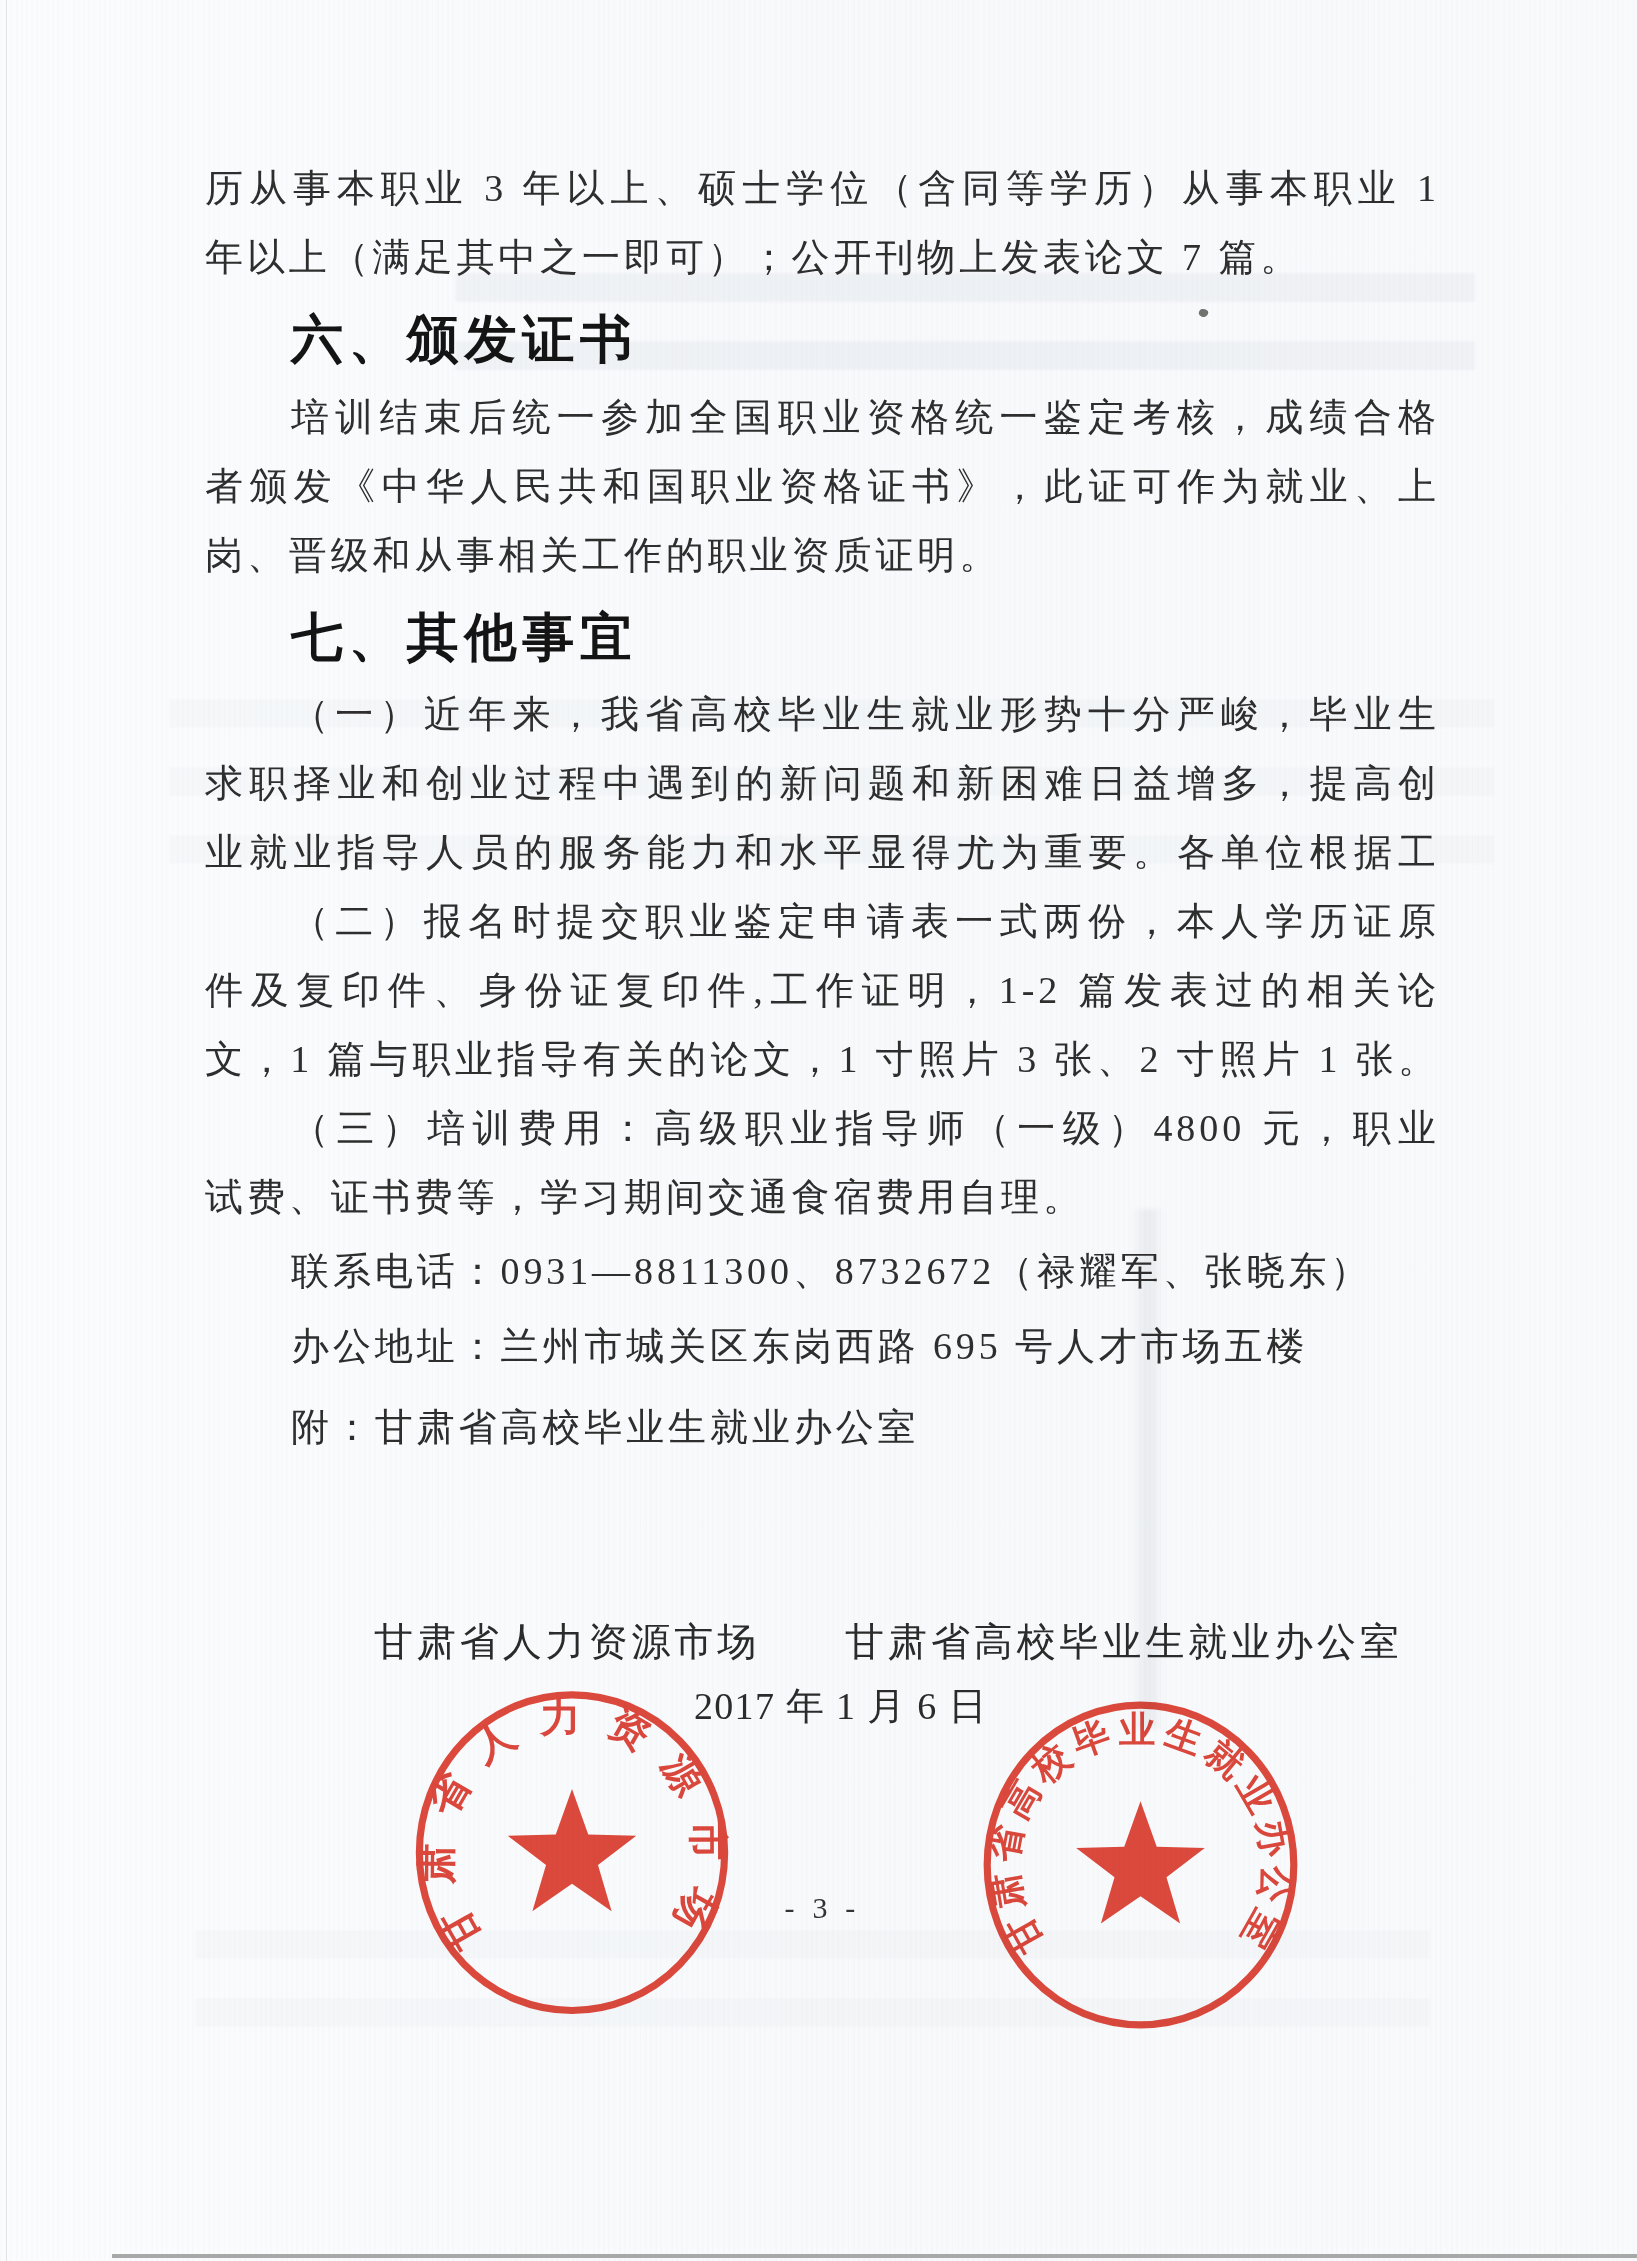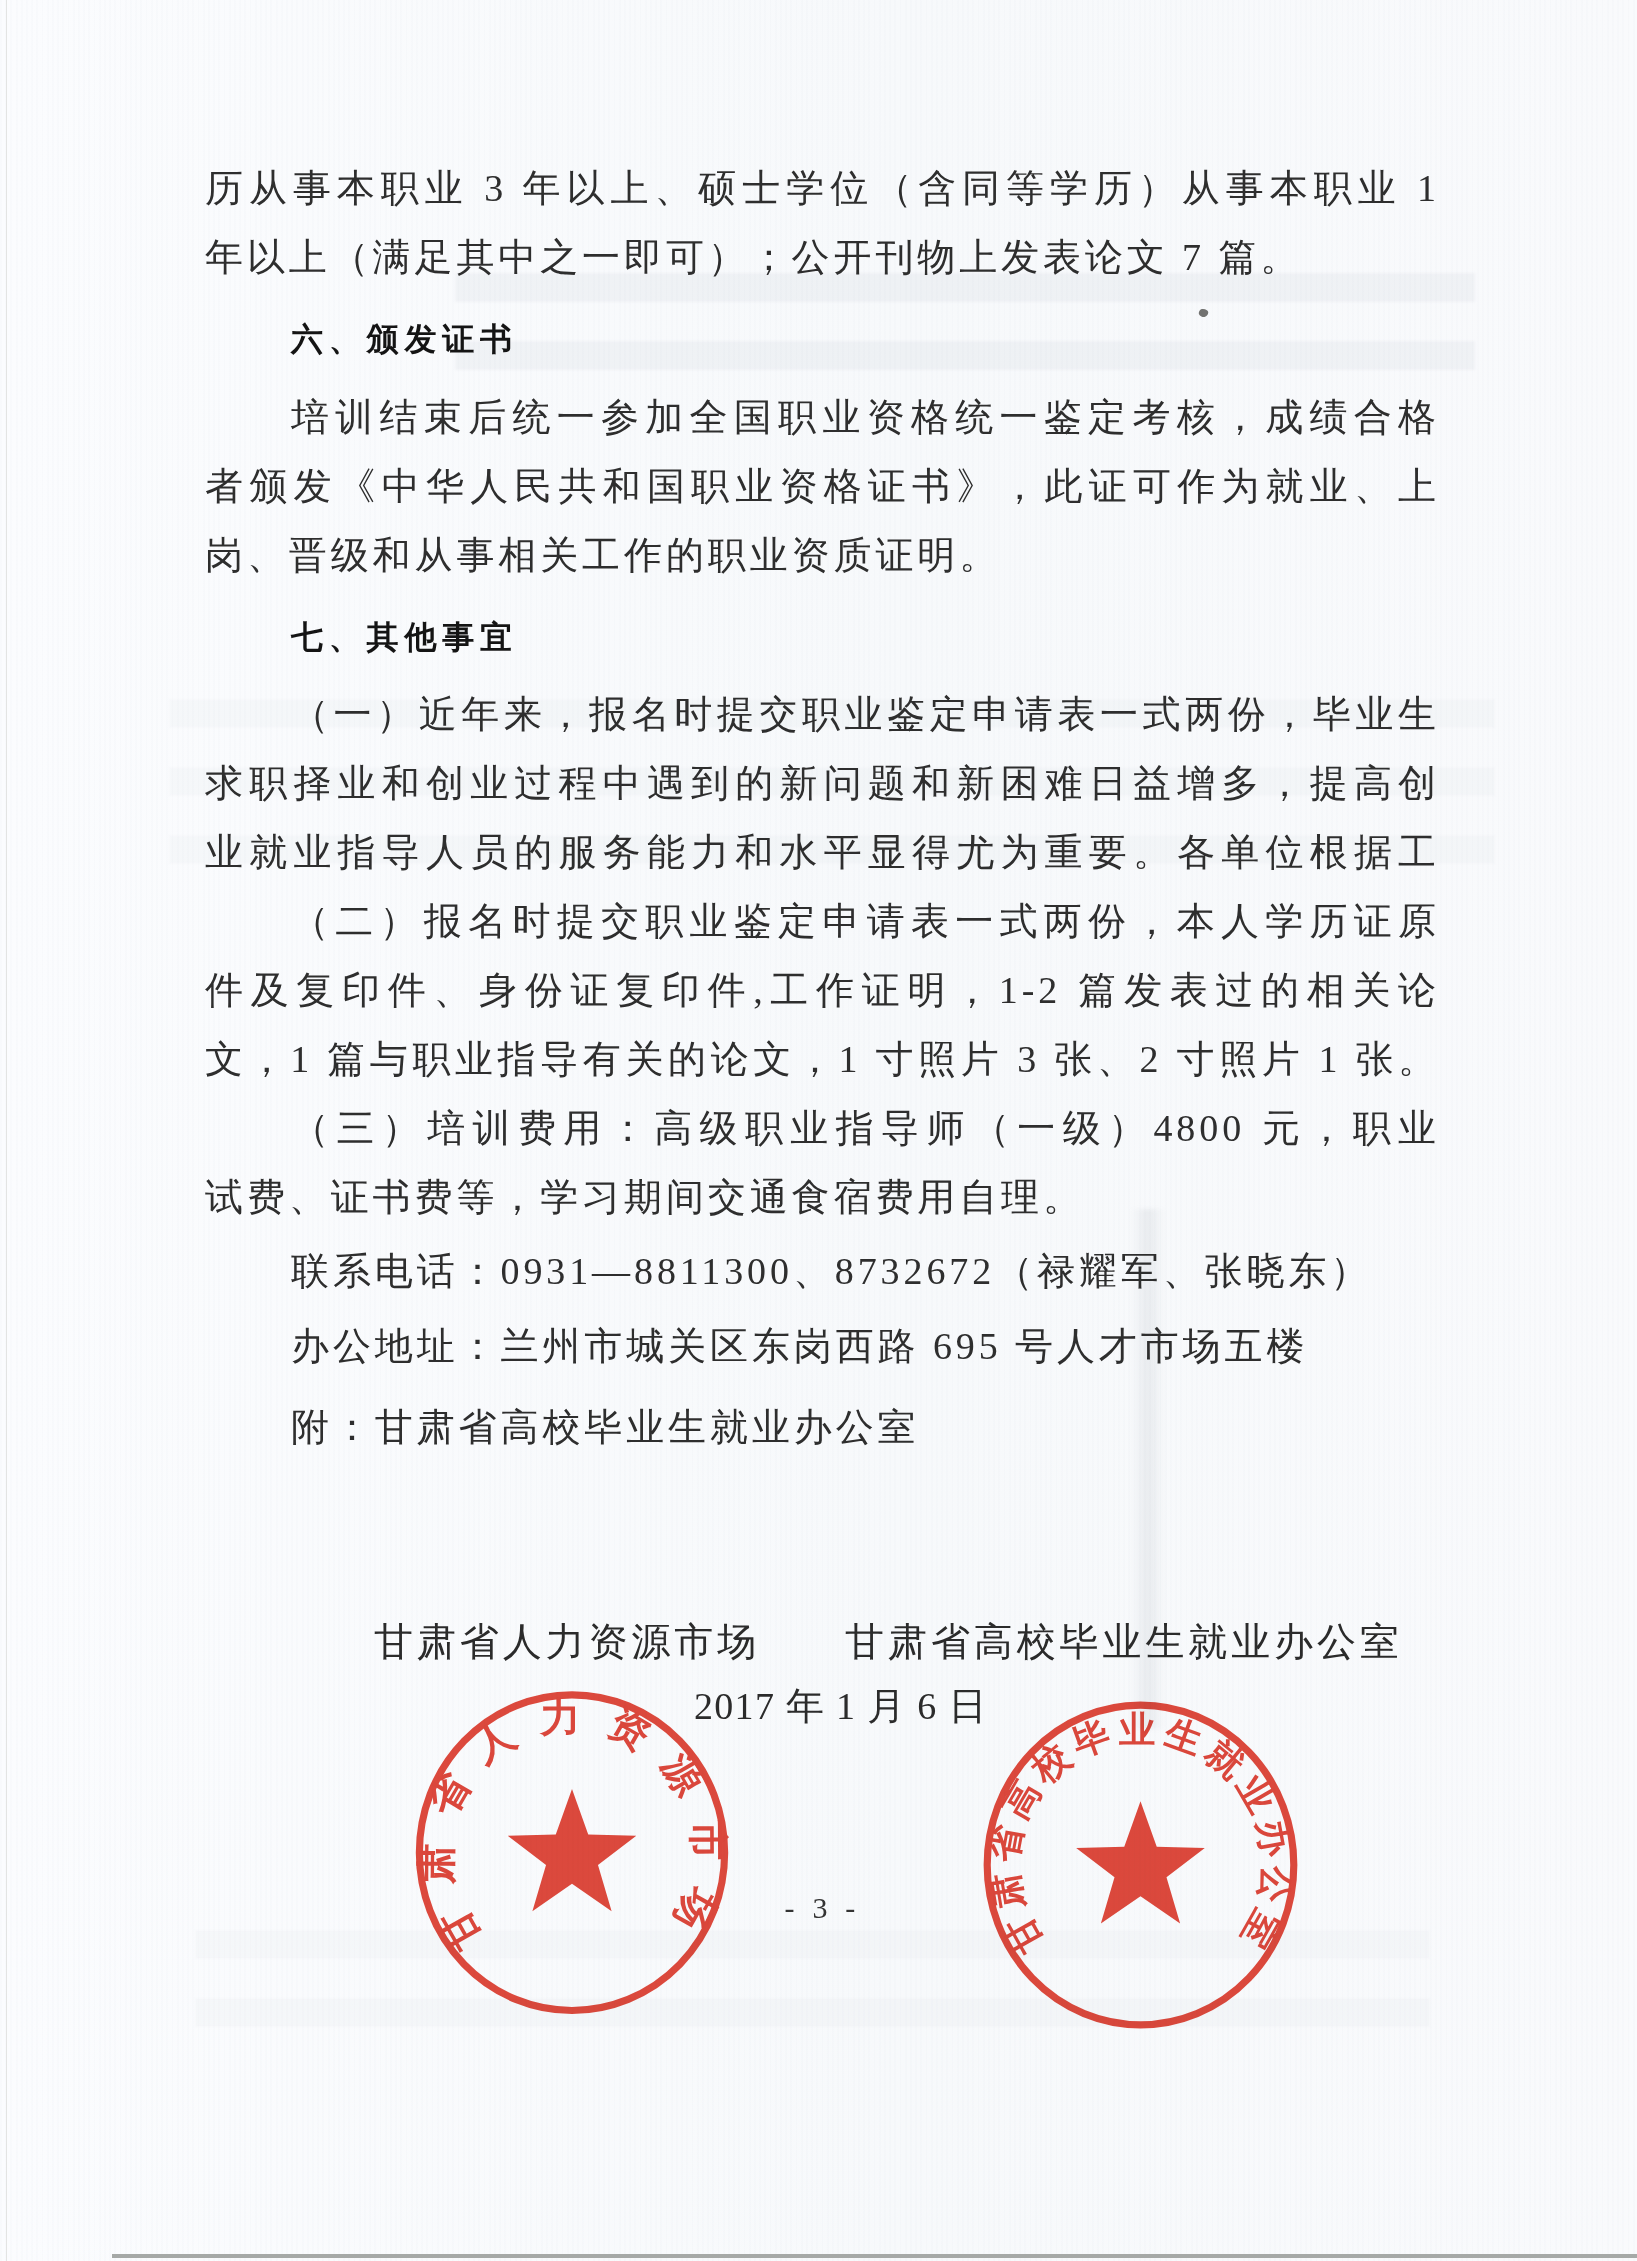--- a/index.html
+++ b/index.html
@@ -24,21 +24,21 @@
     height:69px;line-height:69px;
     font-size:38px;letter-spacing:3.9px;
     white-space:nowrap;
     overflow:visible;
   }
   .j{white-space:normal;text-align:justify;text-align-last:justify;}
   .ind{text-indent:86px;}
   .h{
     font-family:"Liberation Sans","DejaVu Sans",sans-serif;
     font-weight:700;color:#141414;
-    font-size:32px;letter-spacing:5.8px;
+    font-size:52px;letter-spacing:5.8px;
     text-indent:86px;margin-top:13px;
     white-space:nowrap;text-align:left;text-align-last:left;
   }
   .m8{margin-top:5.2px}.m10{margin-top:6.5px}.m12{margin-top:7.8px}
   .m14{margin-top:9px}.m18{margin-top:11.7px}.m30{margin-top:19.5px}
   .sig-row{
     margin-top:147px;padding-left:169px;
     display:flex;gap:85px;
     font-size:39px;letter-spacing:3.9px;line-height:65px;
     color:#2b2b2b;white-space:nowrap;
@@ -105,21 +105,21 @@
   <div class="speck" style="left:1199px;top:309px;width:9px;height:7.8px;"></div>
 
   <div class="content">
     <div class="line j">历从事本职业 3 年以上、硕士学位（含同等学历）从事本职业 1</div>
     <div class="line">年以上（满足其中之一即可）；公开刊物上发表论文 7 篇。</div>
     <div class="line h">六、颁发证书</div>
     <div class="line j ind m14">培训结束后统一参加全国职业资格统一鉴定考核，成绩合格</div>
     <div class="line j">者颁发《中华人民共和国职业资格证书》，此证可作为就业、上</div>
     <div class="line">岗、晋级和从事相关工作的职业资质证明。</div>
     <div class="line h">七、其他事宜</div>
-    <div class="line j ind m12">（一）近年来，报名时提交职业鉴定申请表一式两份，毕业生</div>
+    <div class="line j ind m12">（一）近年来，我省高校毕业生就业形势十分严峻，毕业生</div>
     <div class="line j">求职择业和创业过程中遇到的新问题和新困难日益增多，提高创</div>
     <div class="line j">业就业指导人员的服务能力和水平显得尤为重要。各单位根据工</div>
     <div class="line j ind">（二）报名时提交职业鉴定申请表一式两份，本人学历证原</div>
     <div class="line j">件及复印件、身份证复印件,工作证明，1-2 篇发表过的相关论</div>
     <div class="line j">文，1 篇与职业指导有关的论文，1 寸照片 3 张、2 寸照片 1 张。</div>
     <div class="line j ind">（三）培训费用：高级职业指导师（一级）4800 元，职业</div>
     <div class="line">试费、证书费等，学习期间交通食宿费用自理。</div>
     <div class="line ind m8">联系电话：0931—8811300、8732672（禄耀军、张晓东）</div>
     <div class="line ind m10">办公地址：兰州市城关区东岗西路 695 号人才市场五楼</div>
     <div class="line ind m18">附：甘肃省高校毕业生就业办公室</div>

